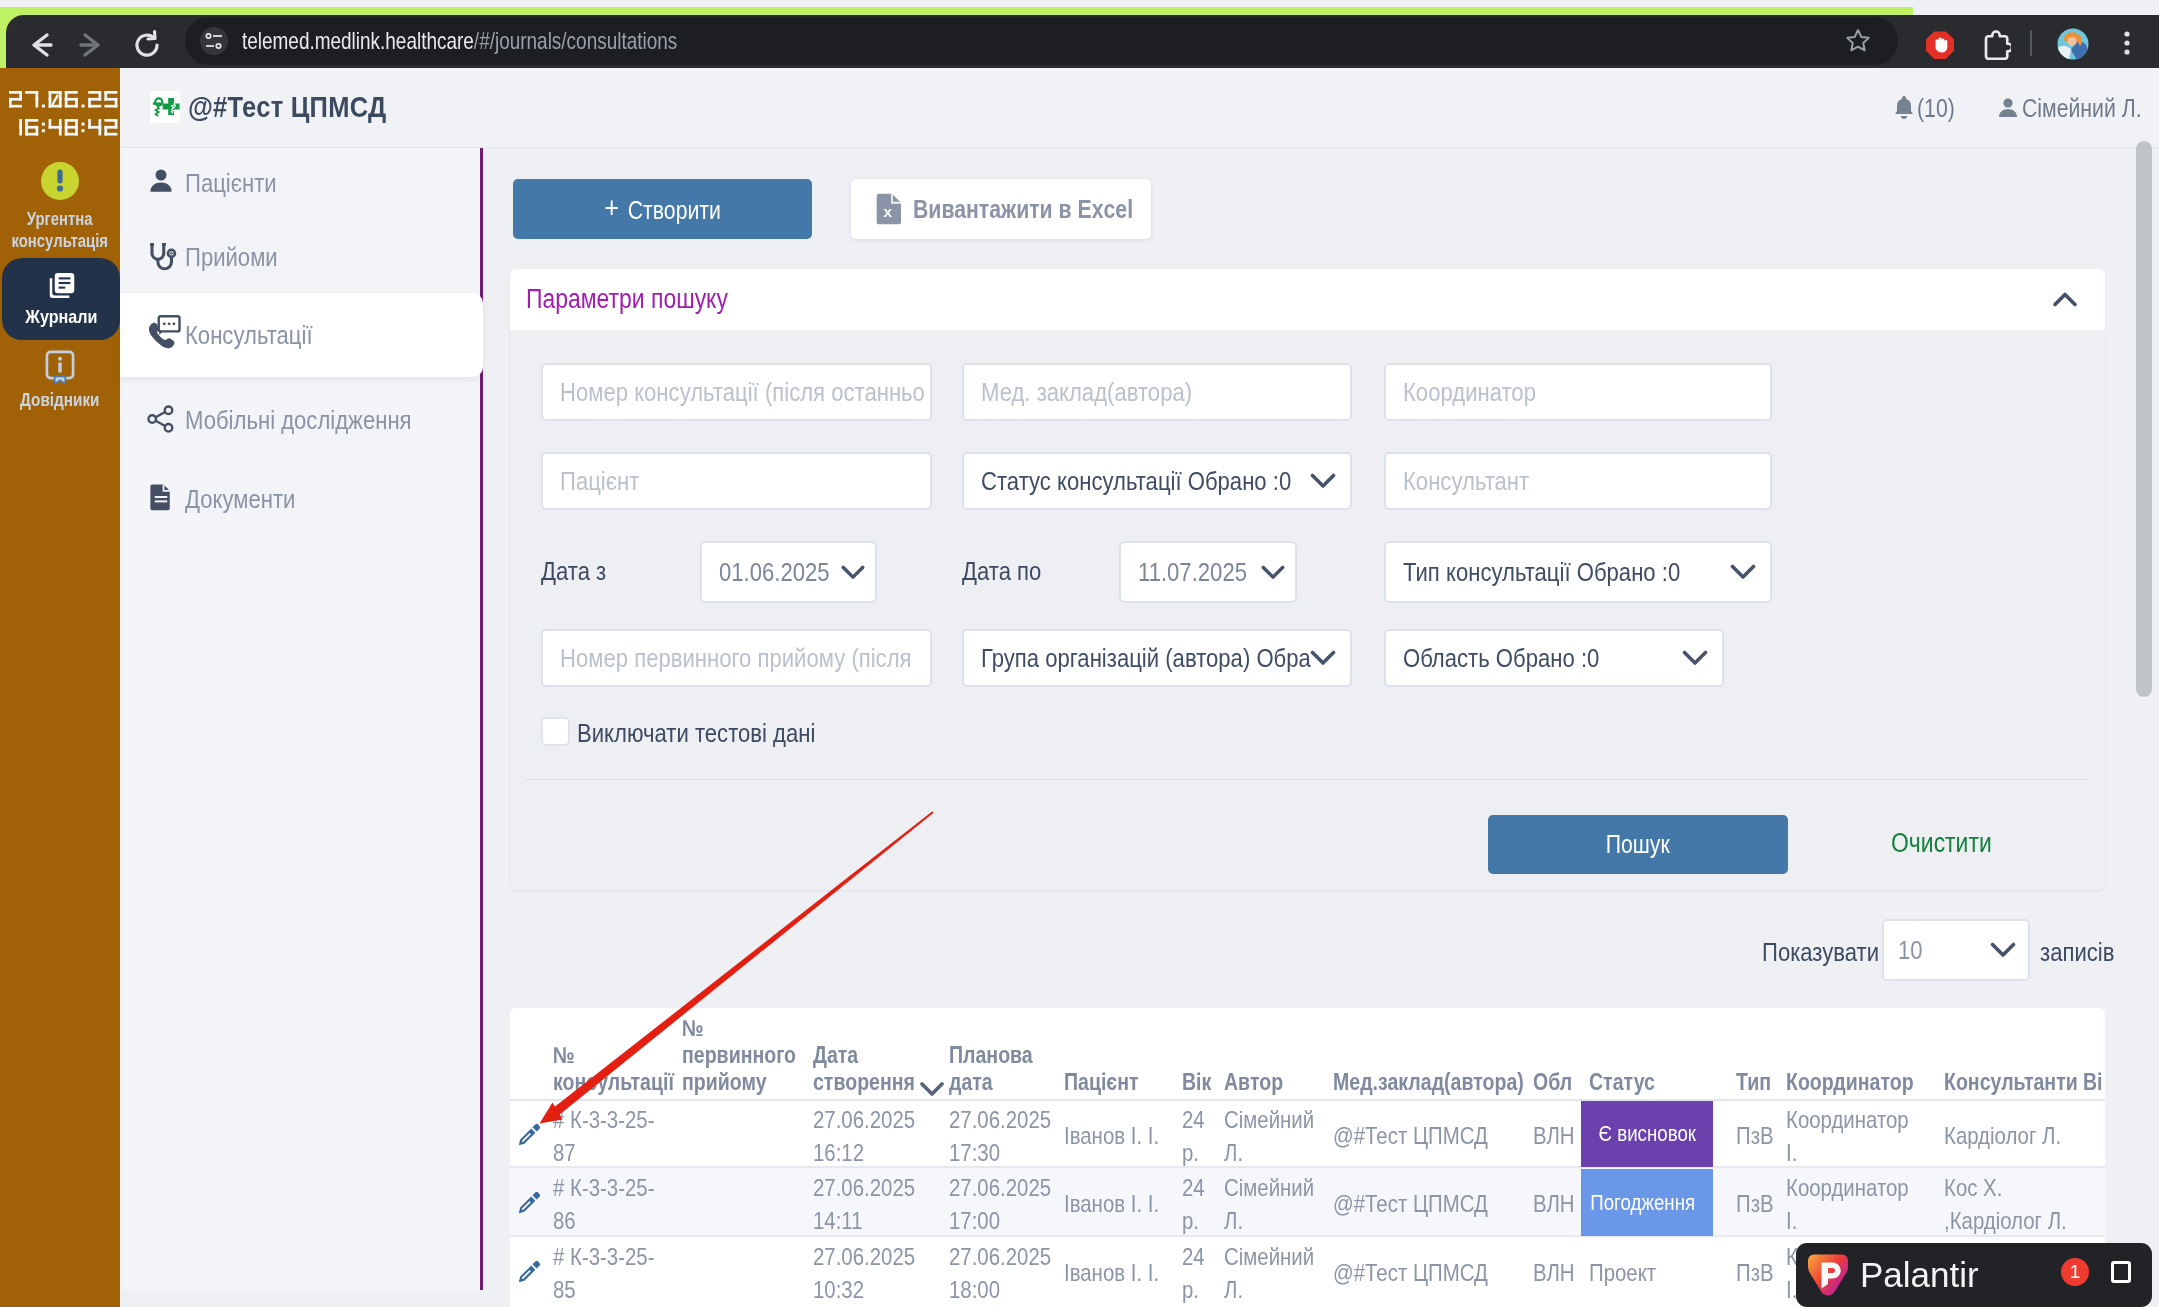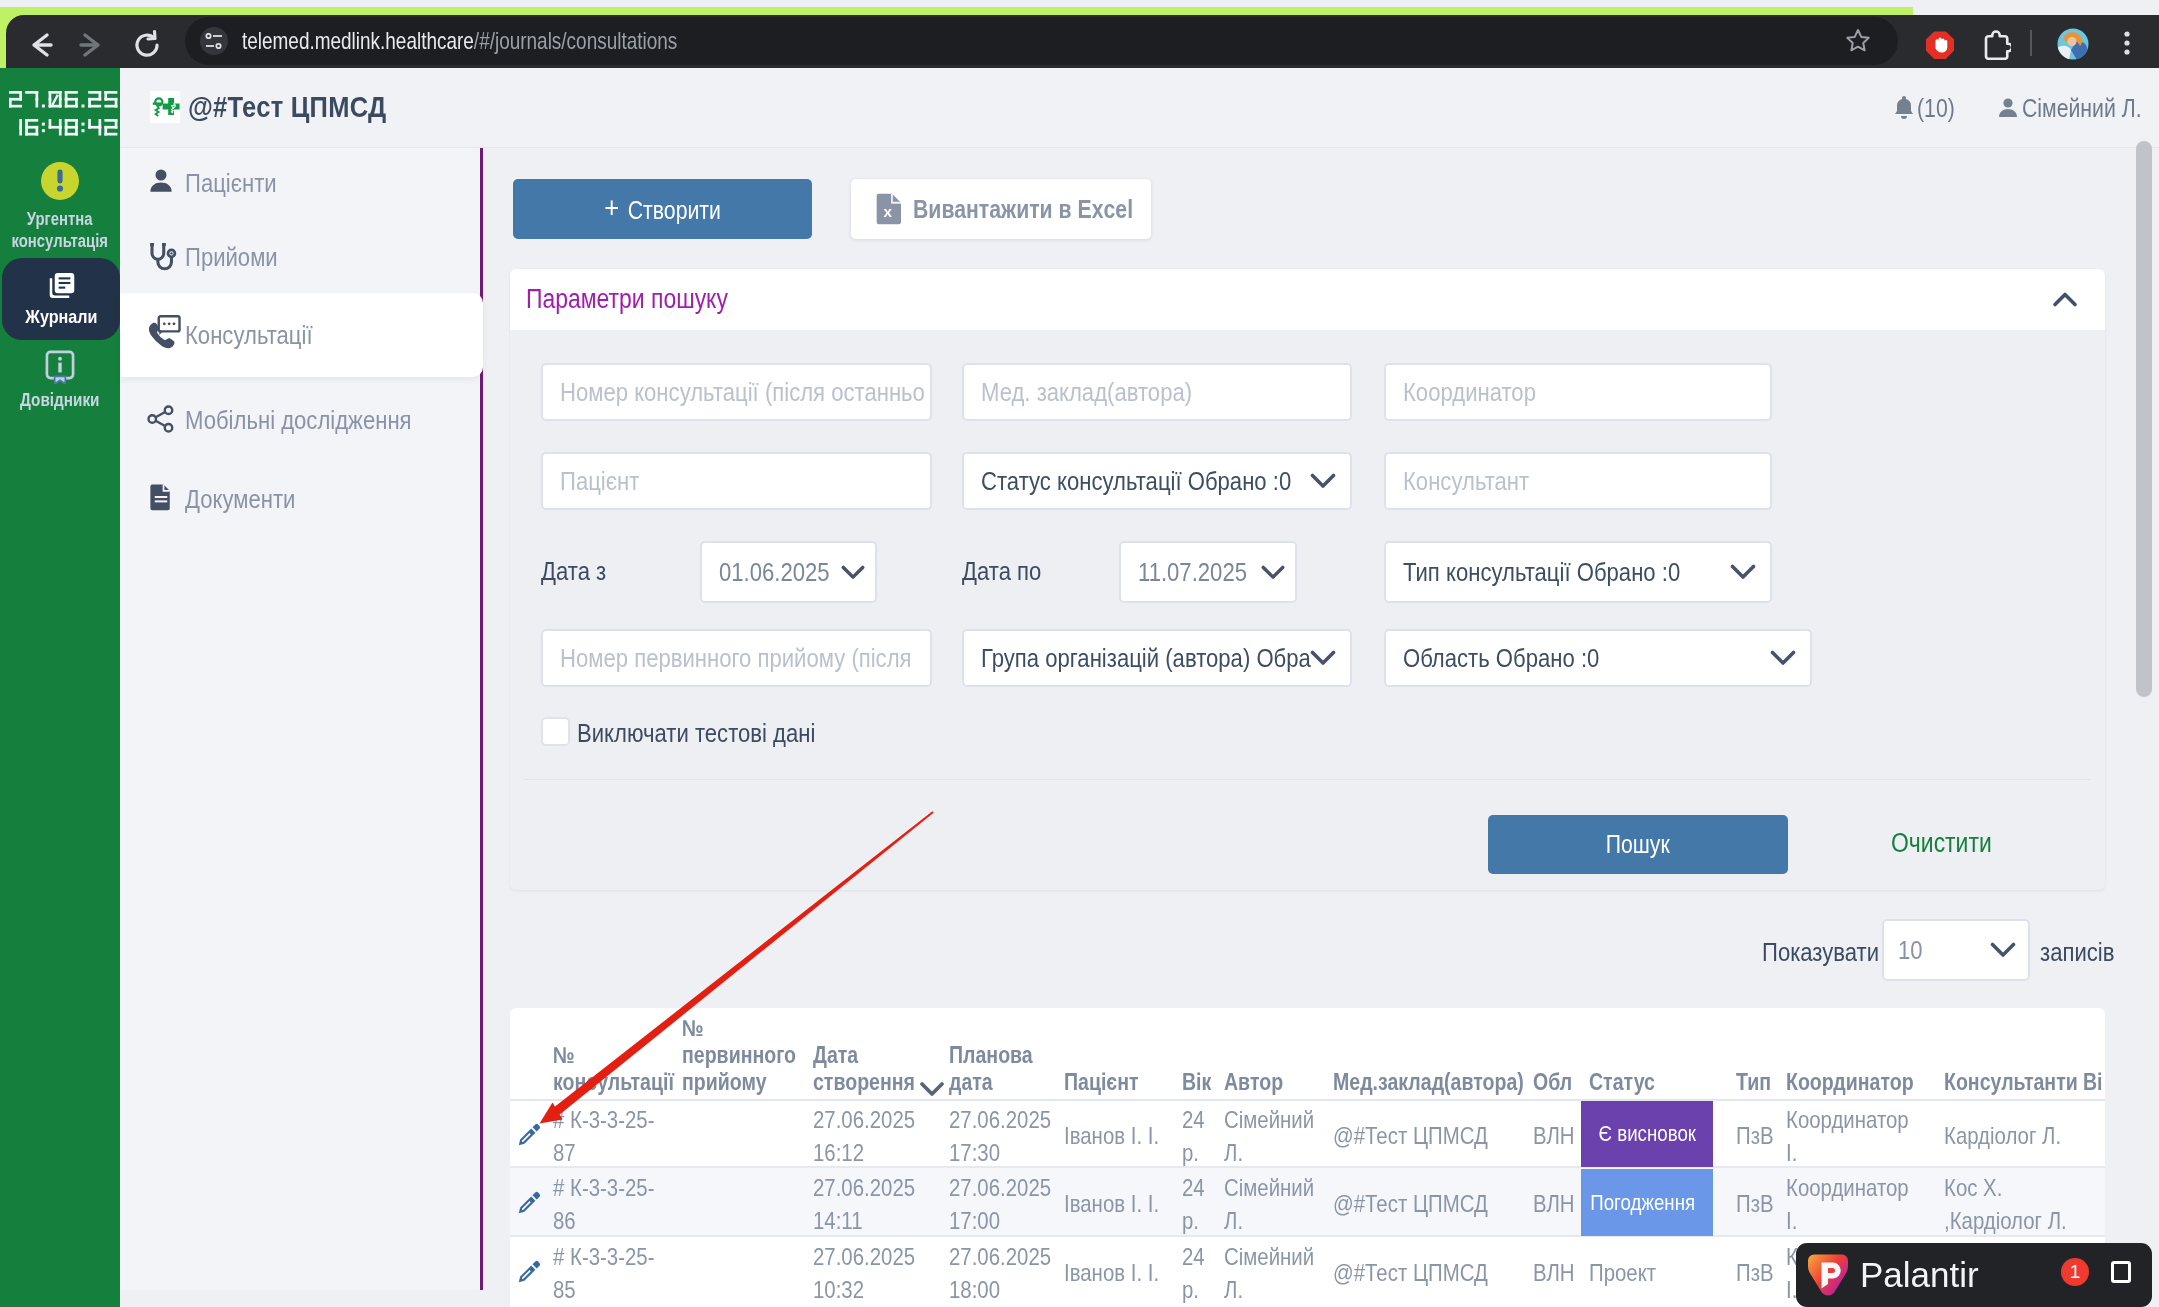--- a/index.html
+++ b/index.html
@@ -9,21 +9,21 @@
 .sx{display:inline-block;transform:scaleX(.85);transform-origin:0 50%;white-space:nowrap}
 .sxc{display:inline-block;transform:scaleX(.85);transform-origin:50% 50%;white-space:nowrap}
 
 #chrome{position:absolute;left:0;top:7px;width:1913px;height:68px;background:#bef264}
 #toolbar{position:absolute;left:6px;top:8px;width:2153px;height:60px;background:#2a2b2f;border-radius:18px 0 0 0}
 #pill{position:absolute;left:179px;top:2px;width:1713px;height:48px;border-radius:24px;background:#1d1e22}
 #sitecirc{position:absolute;left:15px;top:10px;width:28px;height:28px;border-radius:50%;background:#34363b}
 .urlw{color:#e8eaee;font-size:24px}
 .urlg{color:#9aa1a9;font-size:24px}
 
-#sidebar{position:absolute;left:0;top:68px;width:120px;height:1239px;background:#15803d}
+#sidebar{position:absolute;left:0;top:68px;width:120px;height:1239px;background:#a16207}
 #navactive{position:absolute;left:2px;top:190px;width:118px;height:82px;border-radius:20px;background:#223349}
 .sbtxt{position:absolute;width:120px;text-align:center;color:#c9d5e3;font-size:17.5px;font-weight:600}
 
 #header{position:absolute;left:120px;top:68px;width:2039px;height:80px;background:#f0f2f6;border-bottom:1px solid #e4e7ec}
 #htitle{position:absolute;left:68px;top:22px;font-size:30px;font-weight:bold;color:#3c4a60;letter-spacing:.3px}
 .hright{position:absolute;top:26px;font-size:25px;color:#6e7a8c;white-space:nowrap}
 
 #menu{position:absolute;left:120px;top:148px;width:363px;height:1142px;background:#f3f4f8;border-right:3px solid #701a75}
 .mitem{position:absolute;left:65px;font-size:26px;color:#8a93a5;white-space:nowrap}
 .micon{position:absolute;left:26px}
@@ -347,21 +347,21 @@
 
   <div class="inp" style="left:31px;top:360px;width:391px">
       <span class="ph sx">Номер первинного прийому (після</span>
     </div>
   <div class="inp" style="left:452px;top:360px;width:390px;color:#3e4d63;padding-right:56px">
       <span class="sx">Група організацій (автора) Обра</span>
     <svg class="chev" width="26" height="16" viewBox="0 0 26 16">
         <path d="M2.5 2.5 L13 13 L23.5 2.5" fill="none" stroke="#46536a" stroke-width="3.6" stroke-linecap="round" stroke-linejoin="round"></path>
       </svg>
   </div>
-  <div class="inp" style="left:874px;top:360px;width:428px;color:#3e4d63;padding-right:72px">
+  <div class="inp" style="left:874px;top:360px;width:340px;color:#3e4d63;padding-right:72px">
       <span class="sx">Область Обрано :0</span>
     <svg class="chev" width="26" height="16" viewBox="0 0 26 16">
         <path d="M2.5 2.5 L13 13 L23.5 2.5" fill="none" stroke="#46536a" stroke-width="3.6" stroke-linecap="round" stroke-linejoin="round"></path>
       </svg>
   </div>
 
   <div class="abs" style="left:31px;top:448px;width:29px;height:29px;background:#fff;border:2px solid #dfe4eb;border-radius:5px"></div>
   <div class="lbl" style="left:67px;top:449px"><span class="sx">Виключати тестові дані</span></div>
   <div class="abs" style="left:14px;top:510px;width:1566px;height:1px;background:#dfe3ea"></div>
   <div class="bluebtn" style="left:978px;top:546px;width:300px;height:59px">

